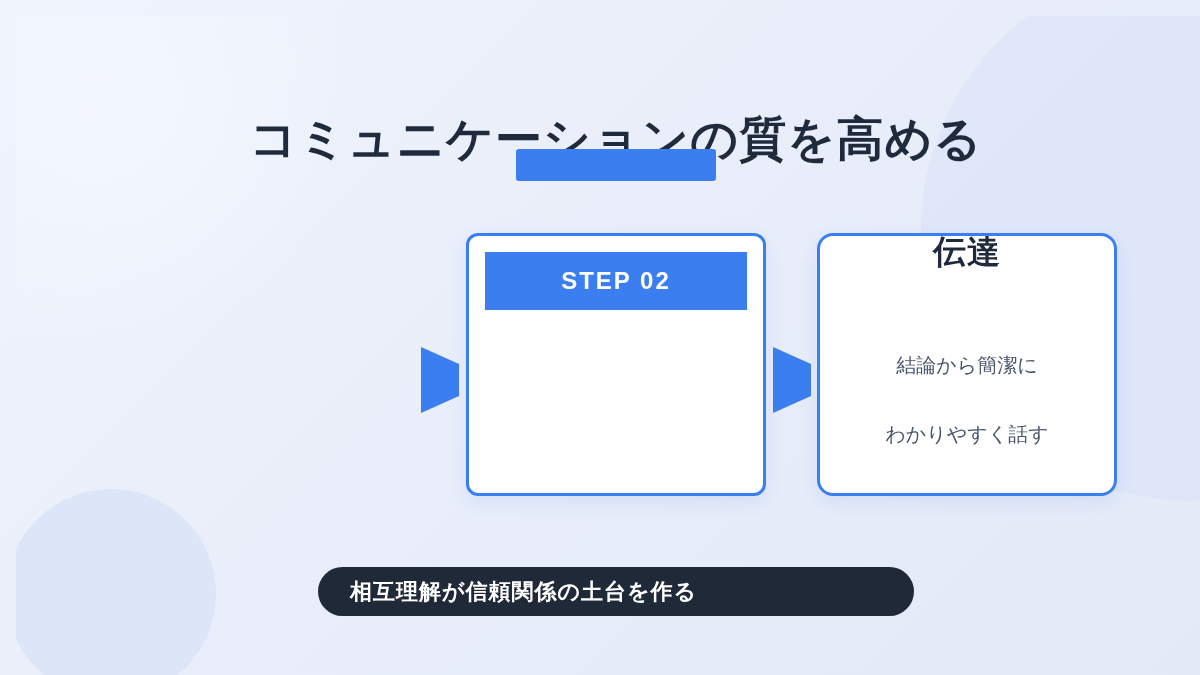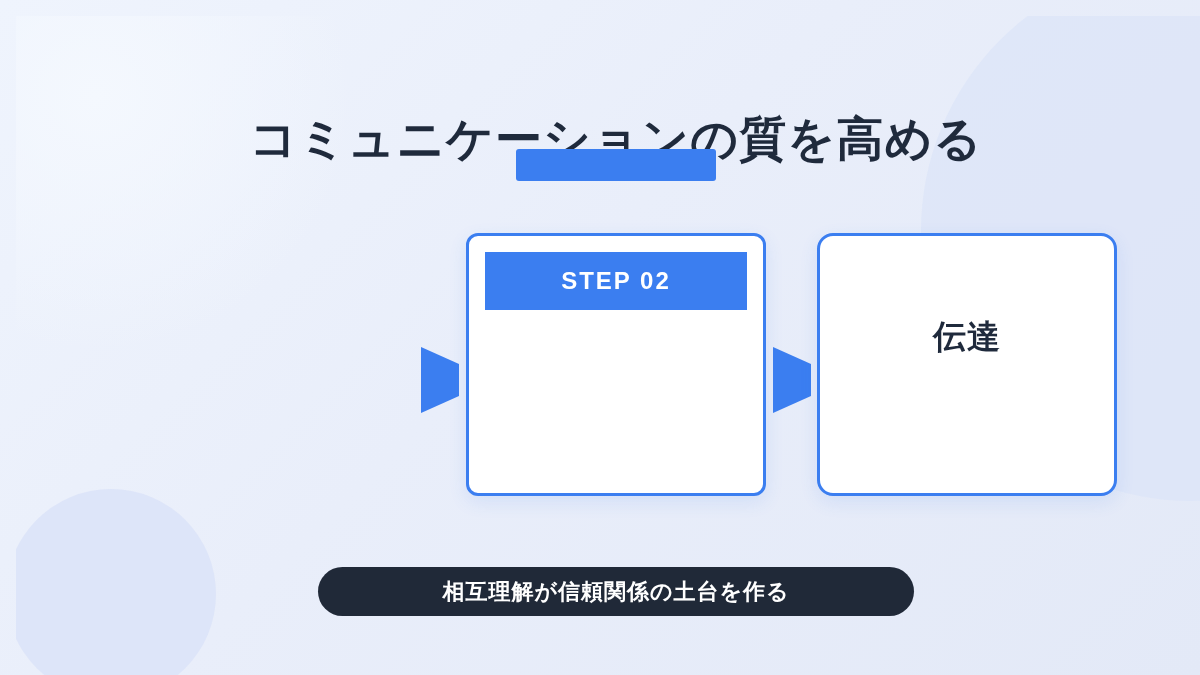--- a/index.html
+++ b/index.html
@@ -66,21 +66,21 @@
     border-top:17px solid transparent;border-bottom:17px solid transparent;
     border-left:38px solid var(--accent);
   }
   .arrow-1{left:405px;}
   .arrow-2{left:757px;}
 
   
   .footer-pill{
     position:absolute;left:302px;top:551px;width:596px;height:49px;
     background:var(--pill);border-radius:25px;
-    display:flex;align-items:center;justify-content:center;
+    display:flex;align-items:center;justify-content:flex-start;
   }
   .footer-text{
     color:#ffffff;font-size:22px;font-weight:700;letter-spacing:1px;
   }
 </style>
 </head>
 <body>
 
 <div class="canvas">
 
@@ -100,20 +100,24 @@
     <div class="card-header">
       <span class="card-badge">STEP 02</span>
     </div>
   </div>
 
   <div class="arrow arrow-2"></div>
 
   <div class="card card-3">
     <div class="card-body">
       <div class="card-title">伝達</div>
+      <div class="card-desc">
+        <div>結論から簡潔に</div>
+        <div>わかりやすく話す</div>
+      </div>
     </div>
   </div>
 
   <div class="footer-pill">
     <span class="footer-text">相互理解が信頼関係の土台を作る</span>
   </div>
 
 </div>
 
 </body></html>

